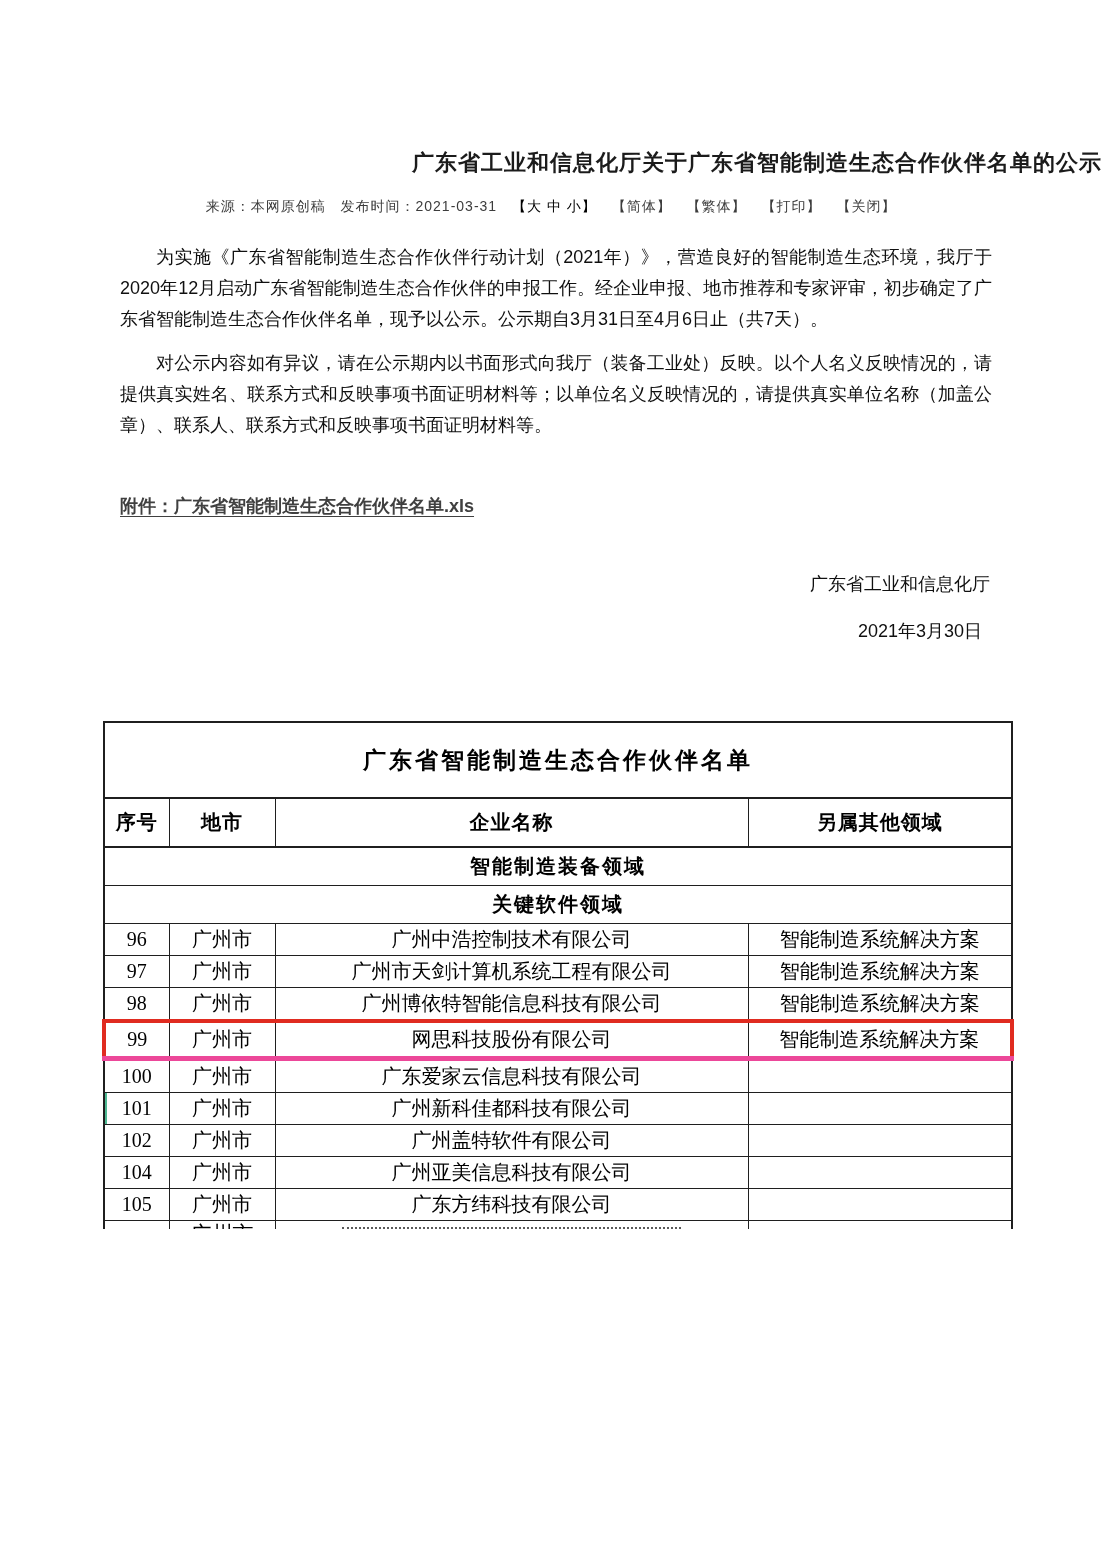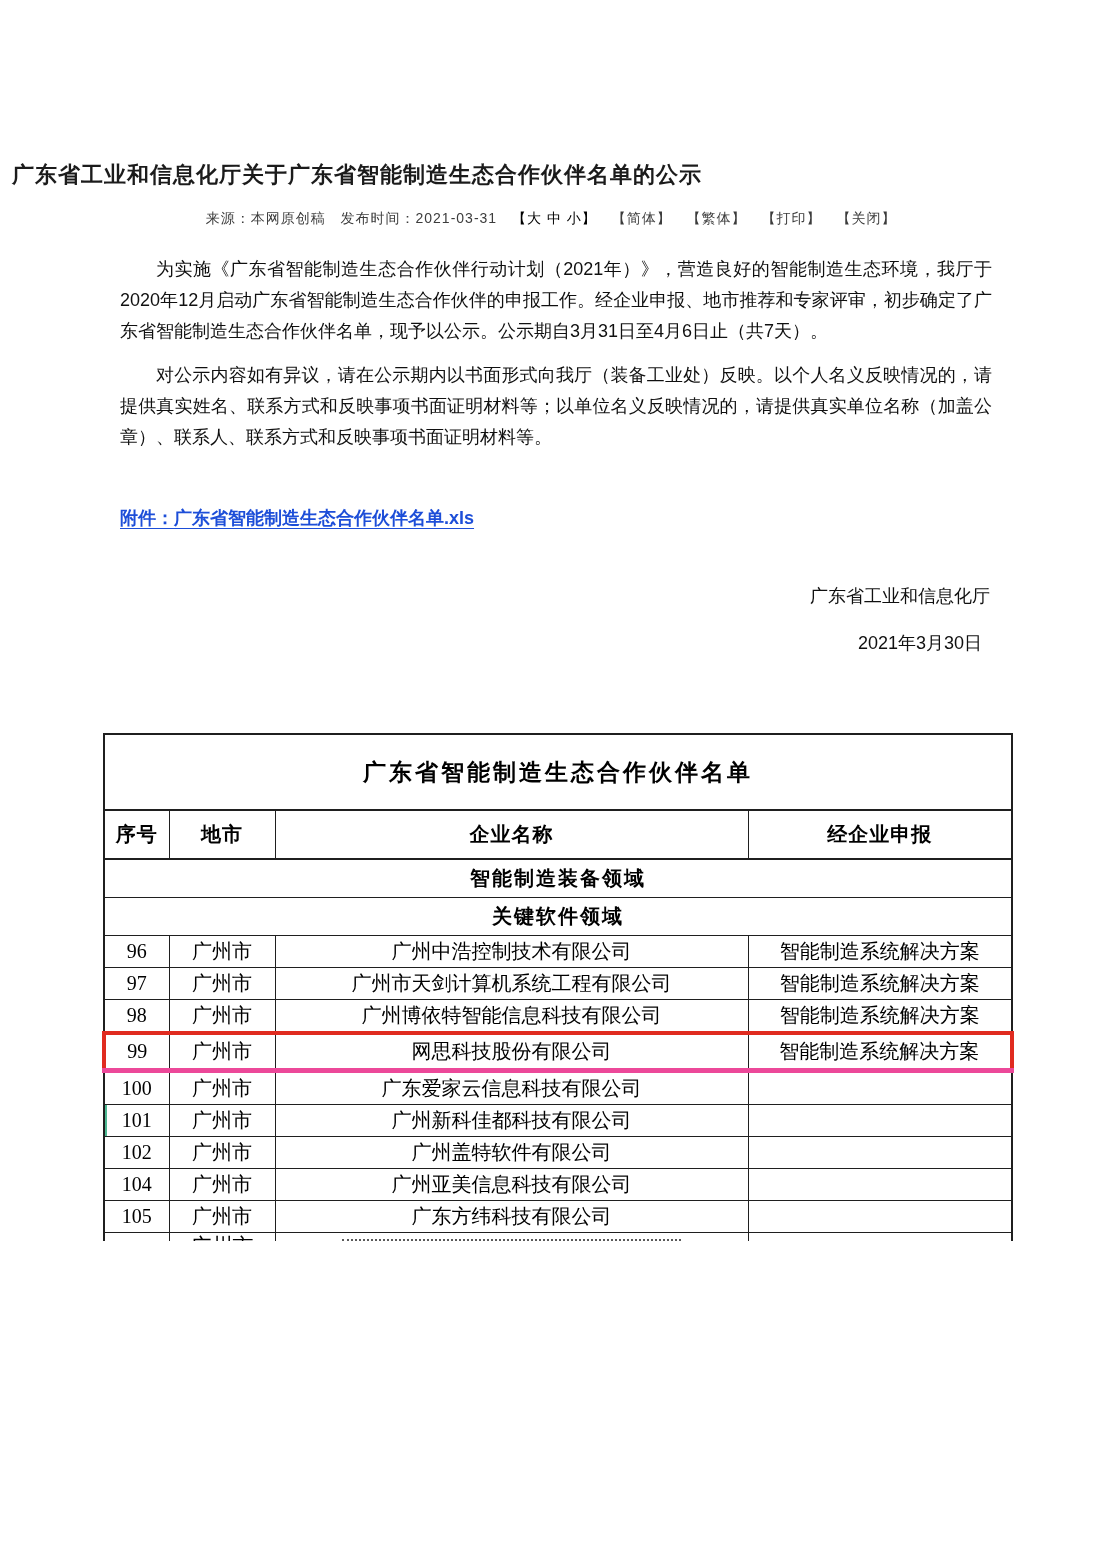--- a/index.html
+++ b/index.html
@@ -3,40 +3,40 @@
 <meta charset="utf-8">
 <style>
   html,body{margin:0;padding:0;}
   body{
     width:1102px;height:1559px;background:#ffffff;
     font-family:"Liberation Sans",sans-serif;color:#151515;
     position:relative;overflow:hidden;
   }
   
   .doc-title{
-    margin:12px;padding-top:148px;text-align:left;
+    margin:0;padding-top:148px;text-align:right;
     font-size:22px;font-weight:bold;color:#1b1b1b;letter-spacing:1px;
   }
   .meta-line{
     margin-top:20px;text-align:center;font-size:14px;color:#3c3c3c;
     letter-spacing:1px;
   }
   .meta-line span{margin:8px 5px;}
   .meta-line .dim{color:#000000;}
   .meta-line .ctl{cursor:pointer;}
   
   .content{
     width:872px;margin:26px 110px 0 120px;
     font-size:18px;line-height:31px;text-align:justify;color:#101010;
   }
   .content p{margin:0 0 13px 0;text-indent:2em;}
   
   .attachment{
     display:inline-block;margin:40px 0 0 120px;
-    font-size:18px;font-weight:bold;color:#1d4ed8;
+    font-size:18px;font-weight:bold;color:#404040;
     text-decoration:underline;text-underline-offset:4px;cursor:pointer;
   }
   
   .sig{text-align:right;font-size:18px;color:#101010;}
   .sig-org{margin-top:54px;padding-right:112px;}
   .sig-date{margin-top:23px;padding-right:120px;}
   
   .tbl-wrap{margin:78px 0 0 102px;position:relative;}
   table.list{
     border-collapse:collapse;table-layout:fixed;width:908px;
@@ -123,21 +123,21 @@
         <col class="c-dom">
       </colgroup>
     <tbody>
       <tr class="t-title">
         <td colspan="4">广东省智能制造生态合作伙伴名单</td>
       </tr>
       <tr class="t-head">
         <th>序号</th>
         <th>地市</th>
         <th>企业名称</th>
-        <th>经企业申报</th>
+        <th>另属其他领域</th>
       </tr>
       <tr class="t-section">
         <td colspan="4">智能制造装备领域</td>
       </tr>
       <tr class="t-section">
         <td colspan="4">关键软件领域</td>
       </tr>
 
       <tr class="t-row">
         <td>96</td>

